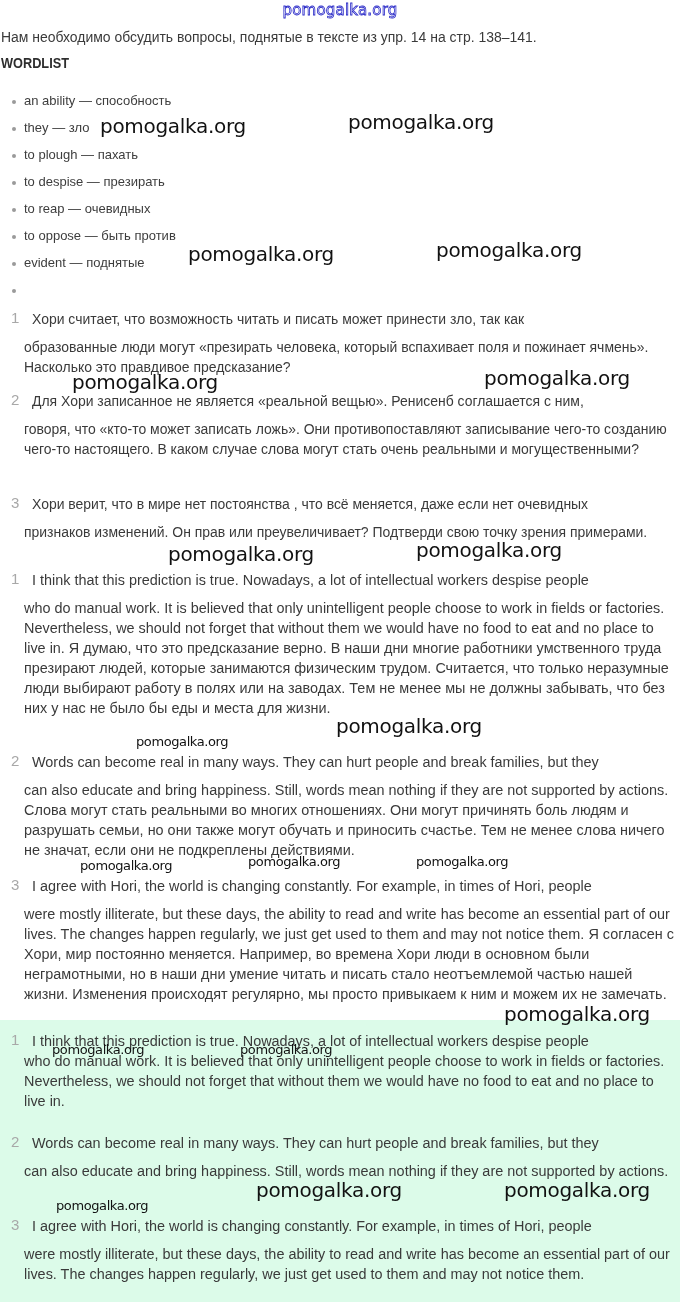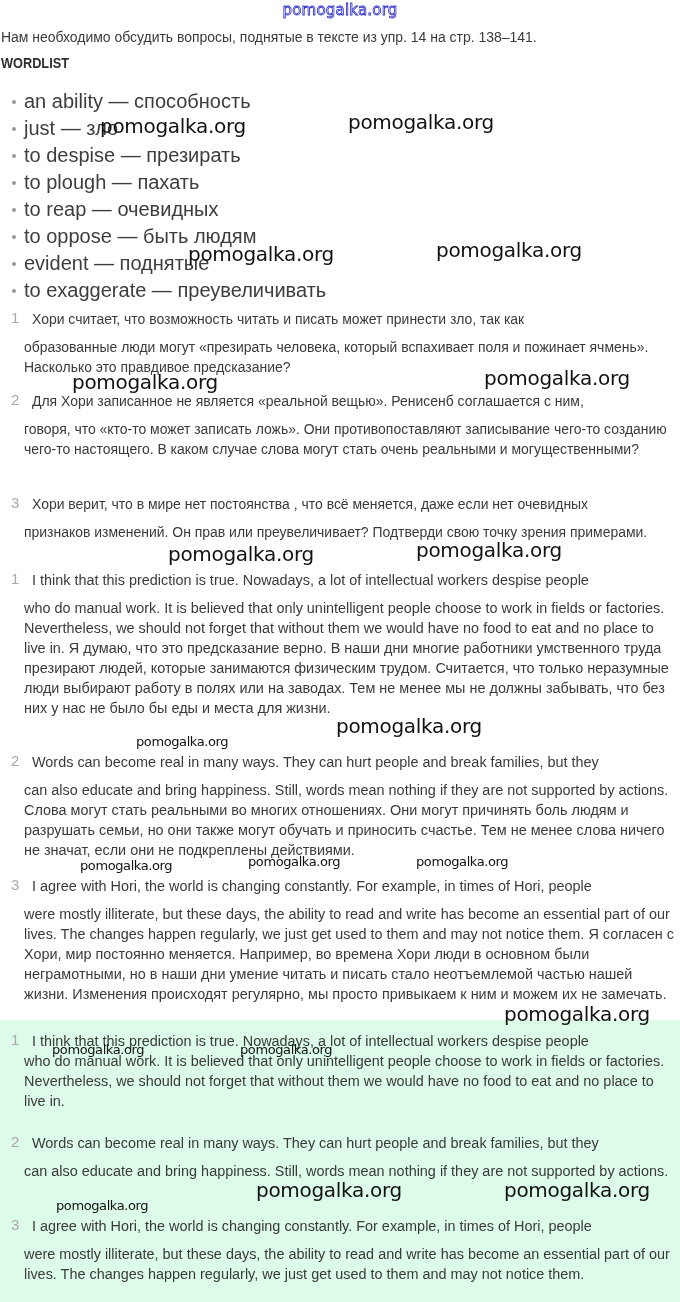--- a/index.html
+++ b/index.html
@@ -30,21 +30,21 @@
     position: absolute; left: 1px; top: 54px;
     font-size: 15px; font-weight: bold; color: #2e2e2e;
     transform: scaleX(0.85); transform-origin: left top;
   }
   .wordlist {
     position: absolute; left: 0; top: 91px; margin: 0; padding: 0;
     list-style: none;
   }
   .wordlist li {
     position: relative; height: 27px; line-height: 20px;
-    padding-left: 24px; font-size: 20px; color: #3d3d3d;
+    padding-left: 24px; font-size: 13px; color: #3d3d3d;
     white-space: nowrap;
   }
   .wordlist li .bullet {
     position: absolute; left: 12px; top: 9px; width: 4px; height: 4px;
     border-radius: 50%; background: #9a9a9a;
   }
   .item {
     position: absolute; left: 0; width: 680px;
     font-size: 15.5px; color: #3a3a3a;
   }
@@ -76,27 +76,27 @@
 </style>
 </head>
 <body>
 
 <div class="top-logo">pomogalka.org</div>
 <div class="intro">Нам необходимо обсудить вопросы, поднятые в тексте из упр. 14 на стр. 138–141.</div>
 <div class="wordlist-title">WORDLIST</div>
 
 <ul class="wordlist">
   <li><span class="bullet"></span><span>an ability — способность</span></li>
-  <li><span class="bullet"></span><span>just — зло</span></li>
+  <li><span class="bullet"></span><span>they — зло</span></li>
+  <li><span class="bullet"></span><span>to plough — пахать</span></li>
   <li><span class="bullet"></span><span>to despise — презирать</span></li>
-  <li><span class="bullet"></span><span>to plough — пахать</span></li>
   <li><span class="bullet"></span><span>to reap — очевидных</span></li>
-  <li><span class="bullet"></span><span>to oppose — быть людям</span></li>
+  <li><span class="bullet"></span><span>to oppose — быть против</span></li>
   <li><span class="bullet"></span><span>evident — поднятые</span></li>
-  <li><span class="bullet"></span><span>to exaggerate — преувеличивать</span></li>
+  <li><span class="bullet"></span></li>
 </ul>
 
 <div class="item" style="top:309px;">
   <span class="num">1</span>
   <span class="first">Хори считает, что возможность читать и писать может принести зло, так как</span>
   <div class="rest" style="top:28px;">образованные люди могут «презирать человека, который вспахивает поля и пожинает ячмень». Насколько это правдивое предсказание?</div>
 </div>
 <div class="item" style="top:391px;">
   <span class="num">2</span>
   <span class="first">Для Хори записанное не является «реальной вещью». Ренисенб соглашается с ним,</span>

